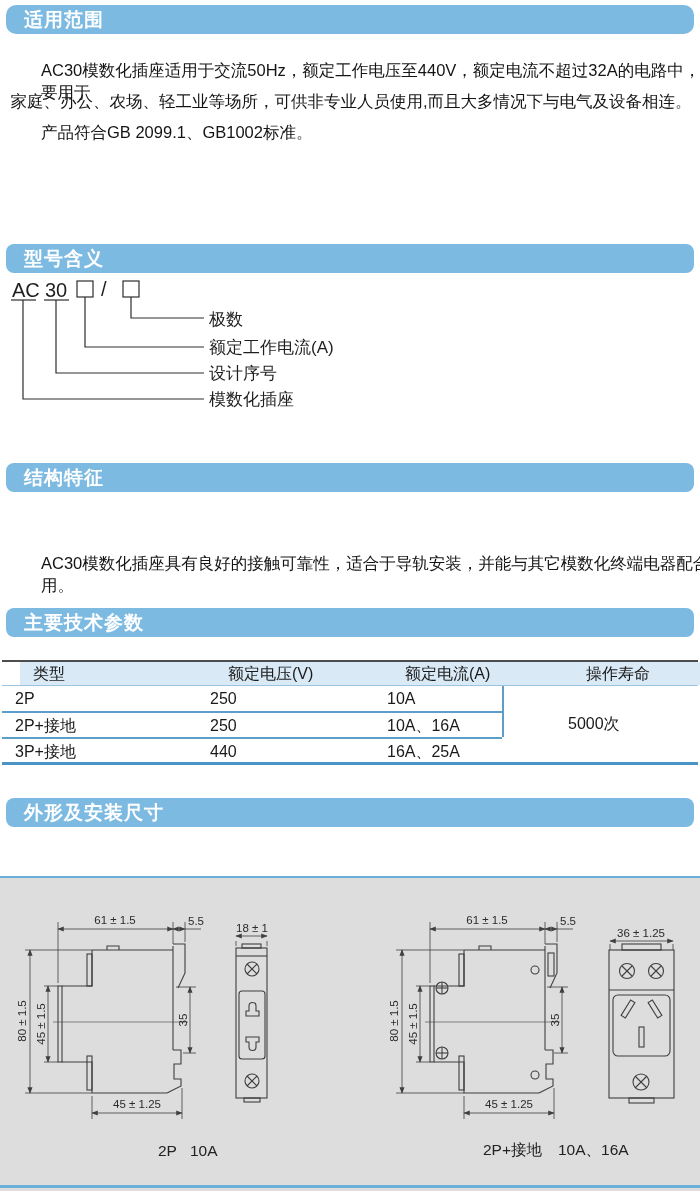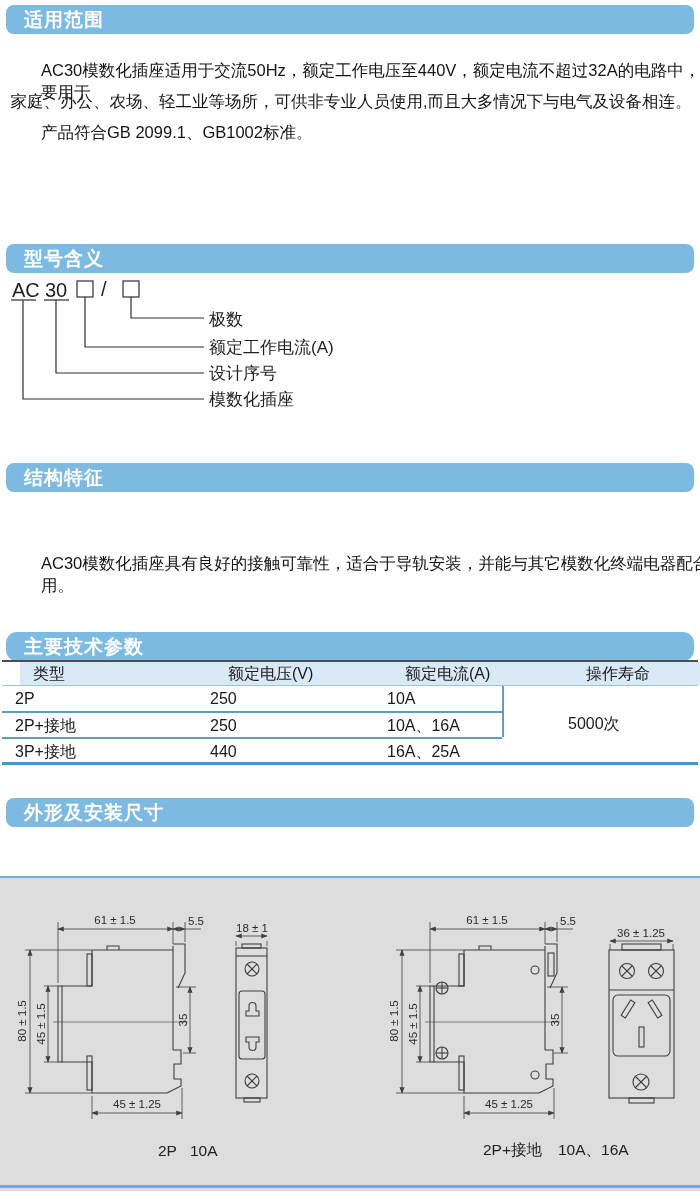--- a/index.html
+++ b/index.html
@@ -37,21 +37,21 @@
   .thin{stroke:#3f3f3f;stroke-width:0.6;fill:none;}
   .dim{stroke:#3f3f3f;stroke-width:0.8;fill:none;}
   .dtxt{font-size:11.5px;fill:#2b2b2b;font-family:"Liberation Sans","DejaVu Sans",sans-serif;}
   .cap{font-size:15.5px;fill:#222;font-family:"Liberation Sans","DejaVu Sans",sans-serif;}
 </style>
 </head>
 <body>
 
 <div class="page">
 
-  <div class="bar" style="top:5px;">
+  <div class="bar" style="top:5px;border-radius:10px;">
     <span>适用范围</span>
   </div>
   <div class="bodyline indent" style="top:60px;">AC30模数化插座适用于交流50Hz，额定工作电压至440V，额定电流不超过32A的电路中，主要用于</div>
   <div class="bodyline" style="top:91px;text-align:center;">家庭、办公、农场、轻工业等场所，可供非专业人员使用,而且大多情况下与电气及设备相连。</div>
   <div class="bodyline indent" style="top:122px;">产品符合GB 2099.1、GB1002标准。</div>
 
   <div class="bar" style="top:244px;">
     <span>型号含义</span>
   </div>
   <svg class="diagram-svg" width="360" height="150" viewBox="0 270 360 150">
@@ -74,21 +74,21 @@
     <text class="dg-label" x="209" y="353">额定工作电流(A)</text>
     <text class="dg-label" x="209" y="379">设计序号</text>
     <text class="dg-label" x="209" y="405">模数化插座</text>
   </svg>
 
   <div class="bar" style="top:463px;">
     <span>结构特征</span>
   </div>
   <div class="bodyline indent" style="top:553px;">AC30模数化插座具有良好的接触可靠性，适合于导轨安装，并能与其它模数化终端电器配合使用。</div>
 
-  <div class="bar" style="top:632px;border-radius:11px;">
+  <div class="bar" style="top:608px;">
     <span>主要技术参数</span>
   </div>
   <div class="tbl">
     <div class="t-topline"></div>
     <div class="t-head">
       <span class="t-cell c1">类型</span>
       <span class="t-cell c2">额定电压(V)</span>
       <span class="t-cell c3">额定电流(A)</span>
       <span class="t-cell c4">操作寿命</span>
     </div>

